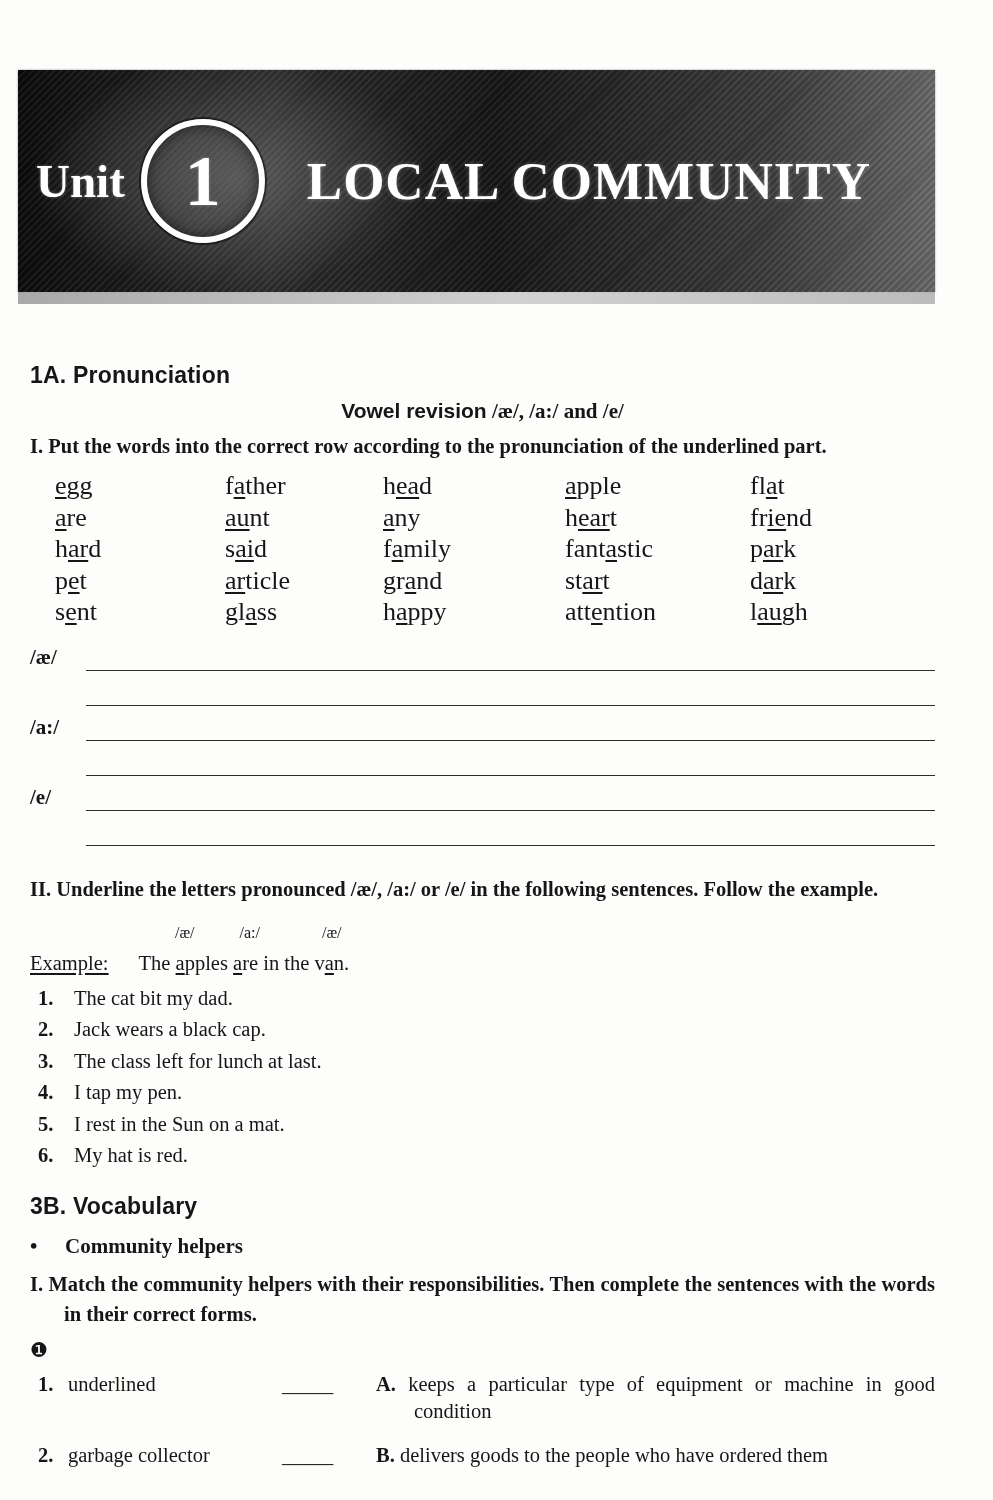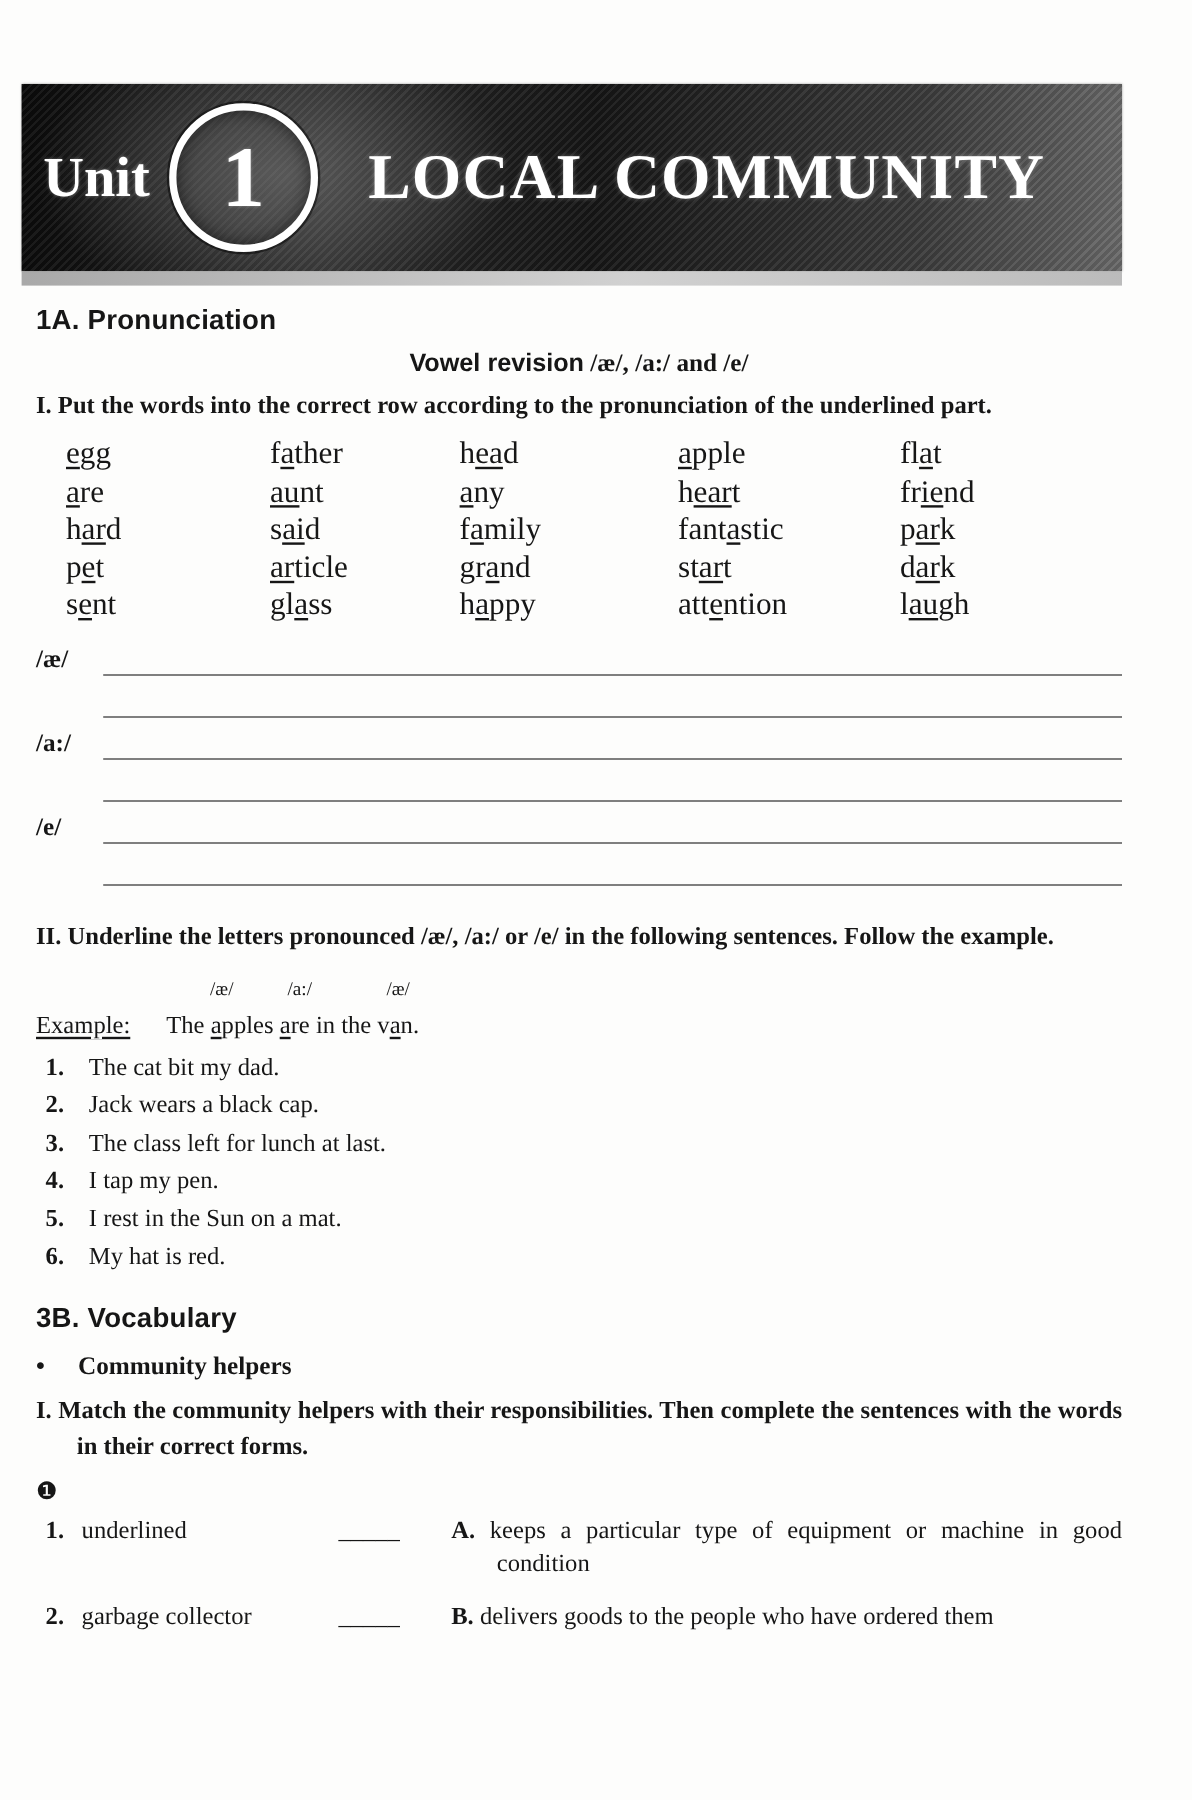--- a/index.html
+++ b/index.html
@@ -9,21 +9,21 @@
     font-family:"Liberation Serif", serif;
     color:#161616;
     position:relative;
     overflow:hidden;
   }
   .page{position:relative;width:100%;height:100%;}
 
   
   .banner{
     margin:70px 58px 0 18px;
-    height:156px;
+    height:222px;
     position:relative;
     display:flex;
     align-items:center;
     background:
       radial-gradient(ellipse 320px 190px at 23% 48%, rgba(150,150,150,.45), rgba(0,0,0,0) 62%),
       repeating-linear-gradient(135deg, rgba(255,255,255,.06) 0 2px, rgba(0,0,0,.10) 2px 5px),
       linear-gradient(92deg, #0b0b0b 0%, #2c2c2c 28%, #161616 52%, #3d3d3d 82%, #6a6a6a 100%);
     box-shadow:0 0 2px rgba(0,0,0,.4);
   }
   .banner::after{
@@ -55,21 +55,21 @@
   }
   .banner-title{
     font-family:"Liberation Serif", serif;
     font-weight:700;color:#fff;
     font-size:53px;letter-spacing:1px;
     margin-left:42px;white-space:nowrap;
     text-shadow:0 0 4px rgba(255,255,255,.3);
   }
 
   
-  .content{padding:16px 58px 0 30px;}
+  .content{padding:16px 58px 0 30px;margin-top:43px;}
 
   .section-heading{
     font-family:"Liberation Sans", sans-serif;
     font-weight:700;font-size:23px;line-height:28px;
     letter-spacing:.2px;margin-top:10px;
   }
   .subheading{margin-top:9px;font-size:21px;line-height:26px;text-align:center;}
   .subheading .bold-part{font-family:"Liberation Sans", sans-serif;font-weight:700;font-size:21px;}
   .subheading .tail-part{font-family:"Liberation Serif", serif;font-weight:700;}
 

